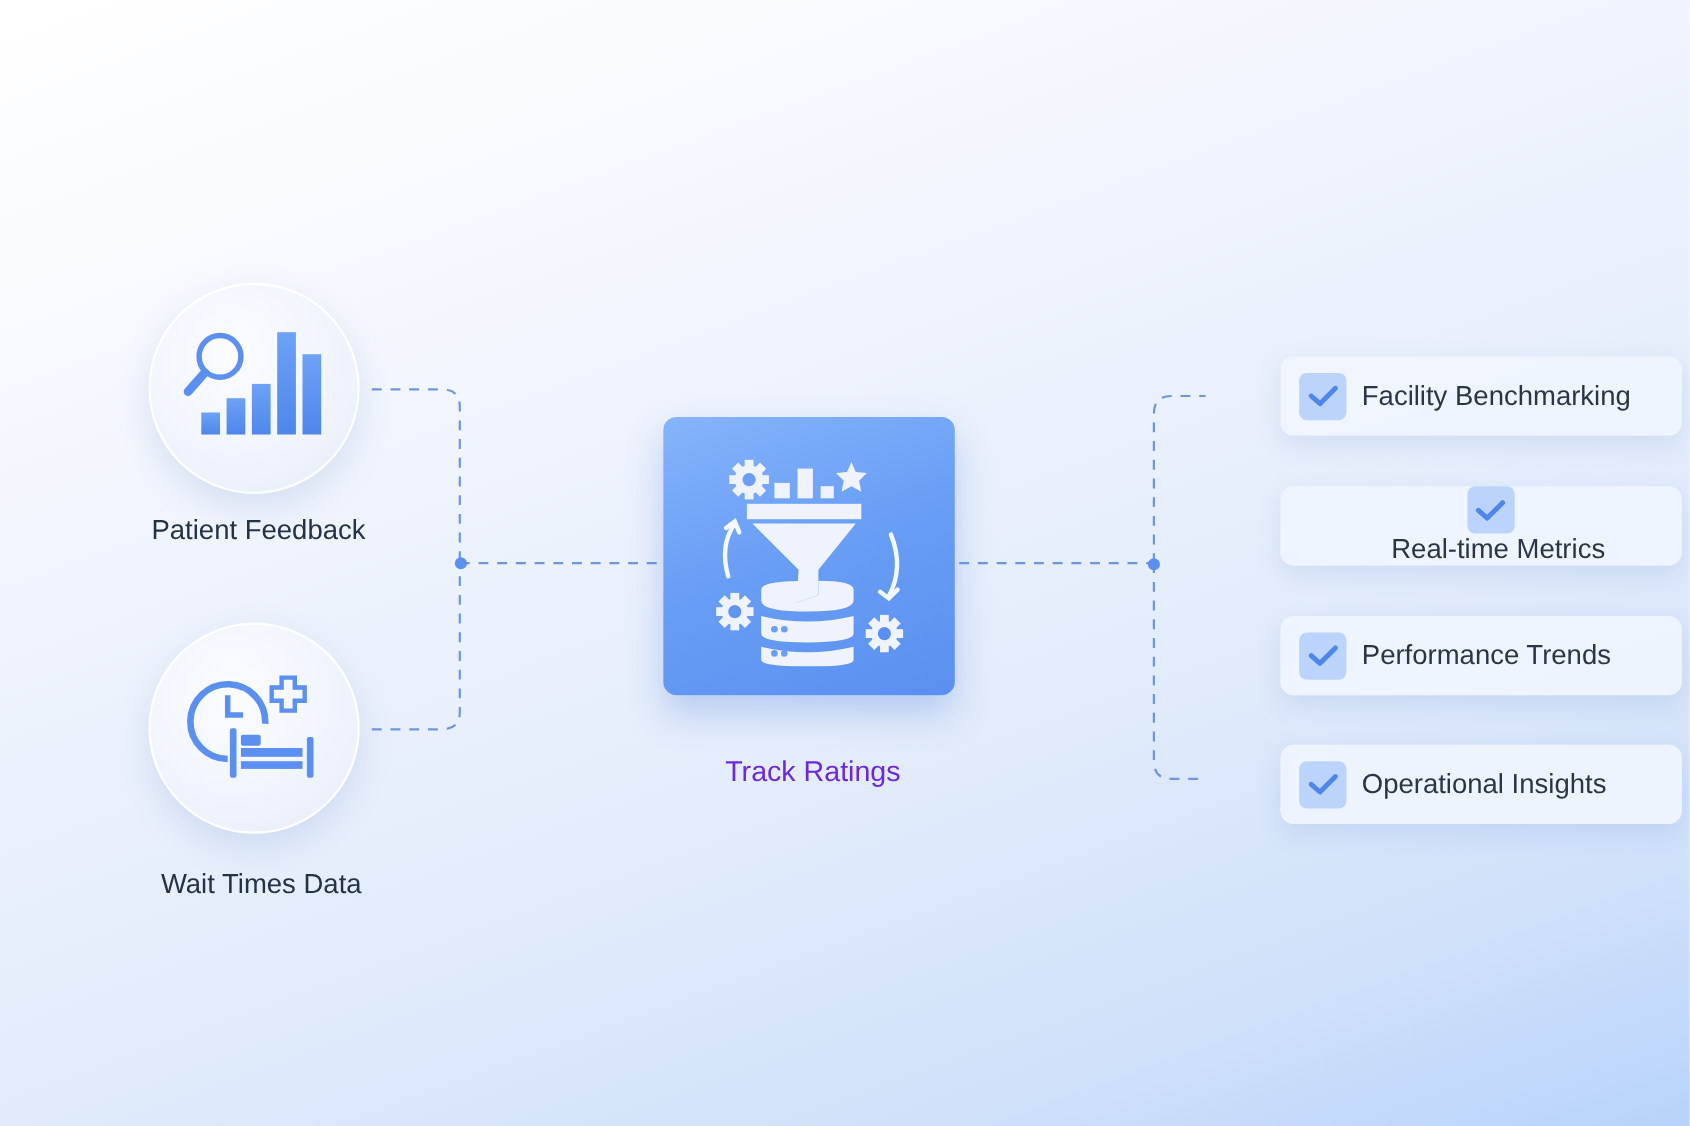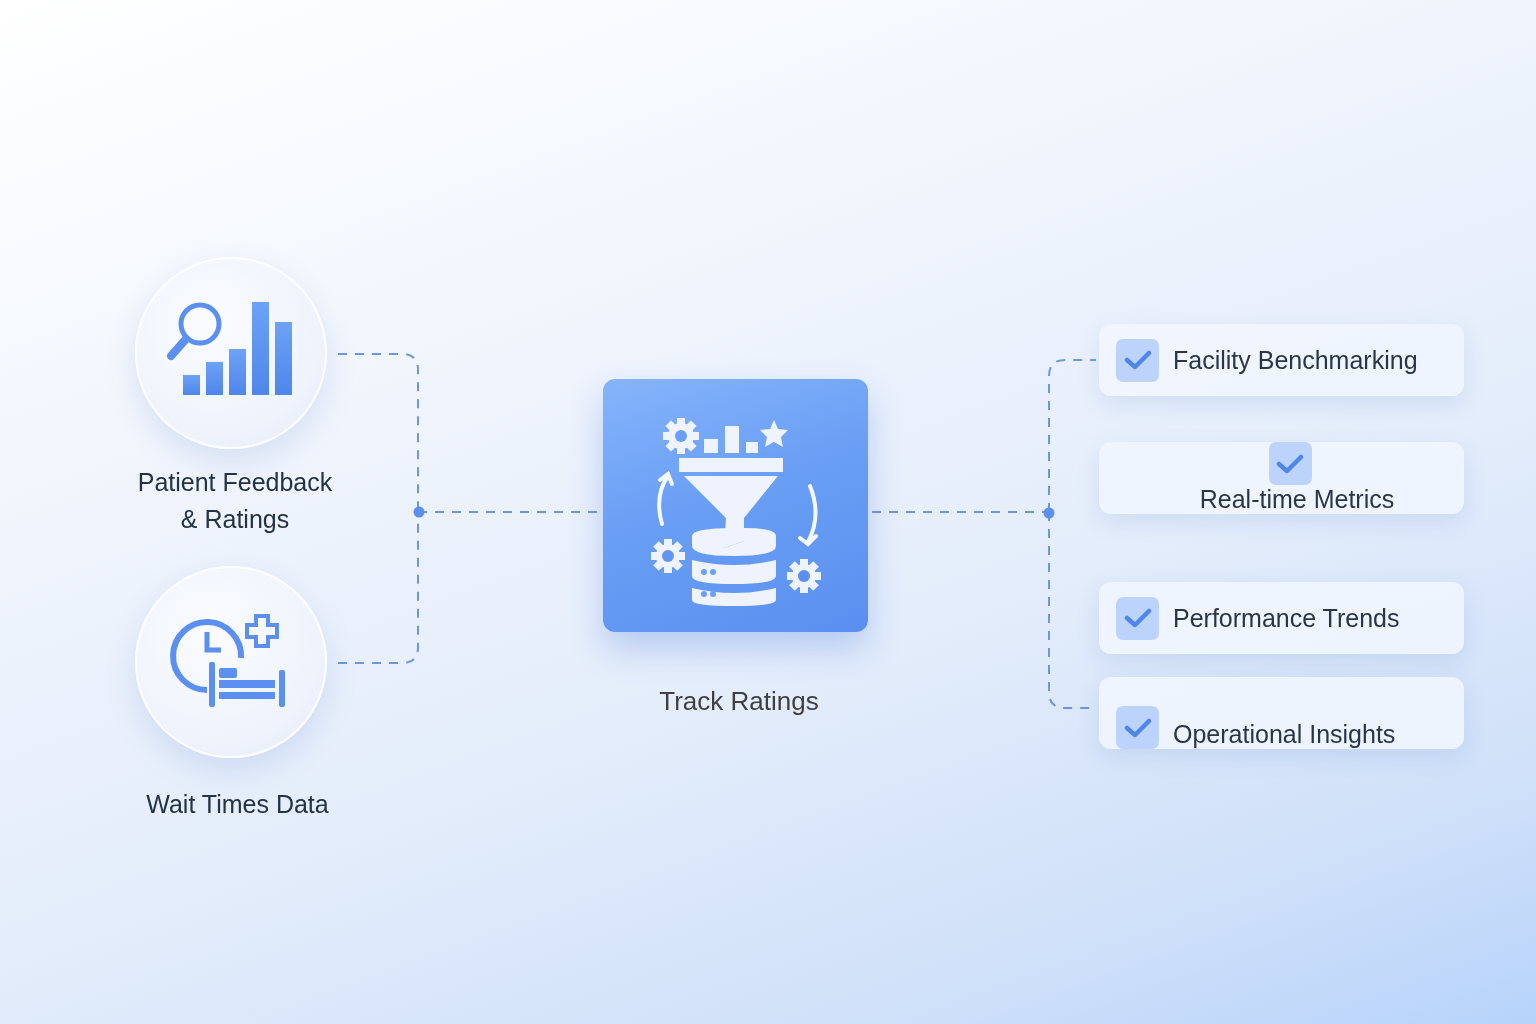--- a/index.html
+++ b/index.html
@@ -34,26 +34,26 @@
     border-radius: 12px;
     background: linear-gradient(160deg, #86b4fb 0%, #6a9ff5 45%, #5a8ff0 100%);
     box-shadow: 0 16px 34px rgba(70,120,220,0.30);
     display: flex; align-items: center; justify-content: center;
   }
   .center-label {
     position: absolute;
     left: 603px; top: 686px; width: 272px;
     text-align: center;
     font-size: 26px;
-    color: #404040;
+    color: #6d28d9;
   }
 
   .output-card {
     position: absolute;
-    left: 1099px; width: 365px; height: 72px;
+    left: 1164px; width: 365px; height: 72px;
     border-radius: 12px;
     background: rgba(240,245,254,0.92);
     box-shadow: 0 8px 22px rgba(90,130,200,0.16);
     display: flex; align-items: center;
     padding-left: 17px;
   }
   .check-box {
     width: 43px; height: 43px;
     border-radius: 7px;
     background: #bcd4fb;
@@ -102,21 +102,20 @@
     <line x1="23" y1="38" x2="8" y2="55" stroke="#5b8ff0" stroke-width="8" stroke-linecap="round"></line>
     <rect x="20" y="74" width="17" height="20" fill="url(#gblue)"></rect>
     <rect x="43" y="61" width="17" height="33" fill="url(#gblue)"></rect>
     <rect x="66" y="48" width="17" height="46" fill="url(#gblue)"></rect>
     <rect x="89" y="1" width="17" height="93" fill="url(#gblue)"></rect>
     <rect x="112" y="21" width="17" height="73" fill="url(#gblue)"></rect>
   </svg>
 </div>
 <div class="source-label" style="left:110px; top:464px; width:250px;">
   <div>Patient Feedback</div>
-  <div>&amp; Ratings</div>
 </div>
 
 <div class="source-circle" style="left:135px; top:566px;">
   <svg width="124" height="100" viewBox="0 0 124 100">
 
     <path d="M38 78 A34 34 0 1 1 72 46" fill="none" stroke="#5b8ff0" stroke-width="6"></path>
     <path d="M38 20 V38 H52" fill="none" stroke="#5b8ff0" stroke-width="5"></path>
 
     <path d="M87 4 H99 V13 H108 V25 H99 V34 H87 V25 H78 V13 H87 Z" fill="none" stroke="#5b8ff0" stroke-width="4"></path>
 
@@ -218,29 +217,29 @@
 
 <div class="output-card" style="top:442px;flex-direction:column;">
   <div class="check-box">
     <svg width="28" height="22" viewBox="0 0 28 22">
         <path d="M3 11 L11 18 L25 4" fill="none" stroke="#4f86ea" stroke-width="4.5" stroke-linecap="round" stroke-linejoin="round"></path>
       </svg>
   </div>
   <span class="output-label">Real-time Metrics</span>
 </div>
 
-<div class="output-card" style="top:560px;margin-top:22px;">
+<div class="output-card" style="top:560px;">
   <div class="check-box">
     <svg width="28" height="22" viewBox="0 0 28 22">
         <path d="M3 11 L11 18 L25 4" fill="none" stroke="#4f86ea" stroke-width="4.5" stroke-linecap="round" stroke-linejoin="round"></path>
       </svg>
   </div>
   <span class="output-label">Performance Trends</span>
 </div>
 
-<div class="output-card" style="top:677px;align-items:flex-end;">
+<div class="output-card" style="top:677px;">
   <div class="check-box">
     <svg width="28" height="22" viewBox="0 0 28 22">
         <path d="M3 11 L11 18 L25 4" fill="none" stroke="#4f86ea" stroke-width="4.5" stroke-linecap="round" stroke-linejoin="round"></path>
       </svg>
   </div>
   <span class="output-label">Operational Insights</span>
 </div>
 
 </body></html>

